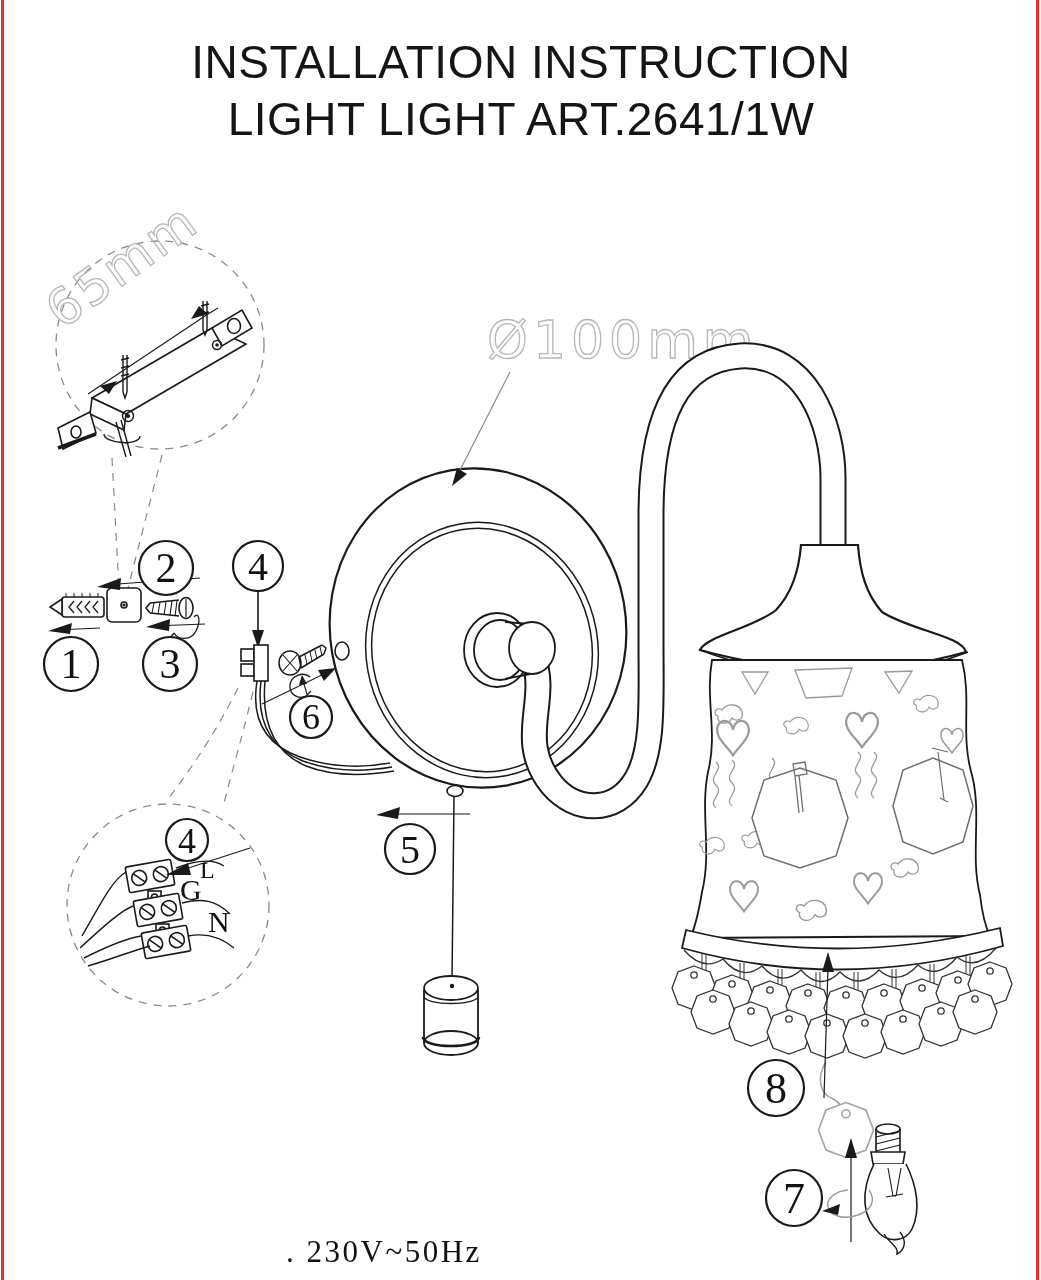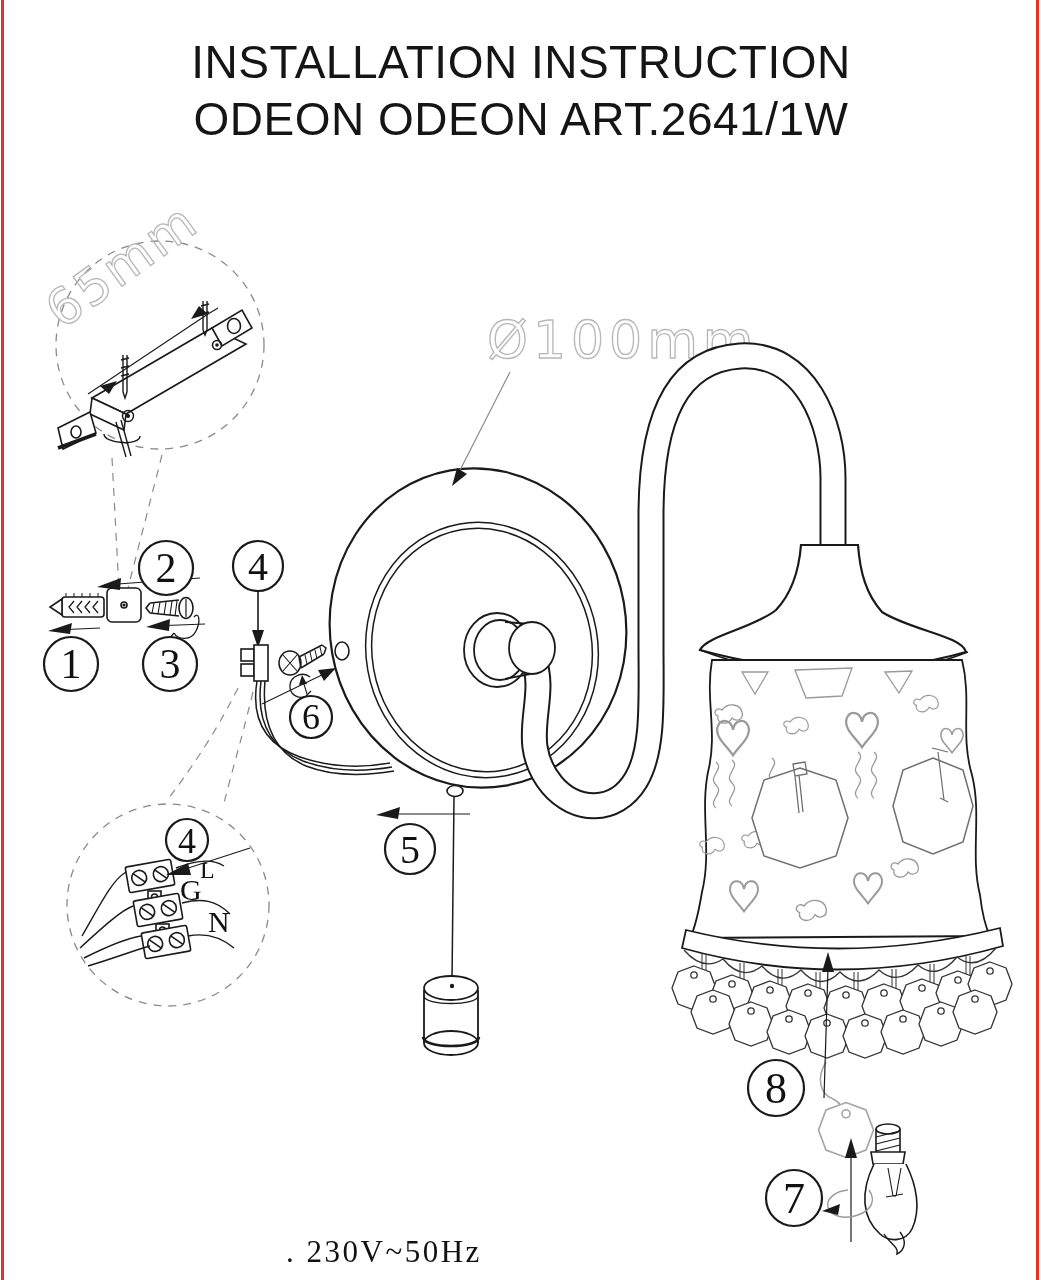--- a/index.html
+++ b/index.html
@@ -28,21 +28,21 @@
 </head>
 <body>
 
 <div class="page">
 
   <div class="border-line border-left"></div>
   <div class="border-line border-right"></div>
 
   <div class="title">
     <div>INSTALLATION INSTRUCTION</div>
-    <div>ODEON ODEON ART.2641/1W</div>
+    <div>LIGHT LIGHT ART.2641/1W</div>
   </div>
 
   <svg width="1041" height="1280" viewBox="0 0 1041 1280">
     <defs>
       <g id="oct" stroke="currentColor" fill="#ffffff" stroke-width="1.3">
         <polygon points="0,-22 16,-16 22,0 16,16 0,22 -16,16 -22,0 -16,-16"></polygon>
         <circle cx="0" cy="-13" r="3.2" fill="none"></circle>
       </g>
       <path id="heart" d="M0,9 C-4,3 -11,-2 -9,-8 C-7,-13 -1,-12 0,-6 C1,-12 7,-13 9,-8 C11,-2 4,3 0,9 Z" stroke="currentColor" fill="none" stroke-width="1.3"></path>
       <path id="scroll" d="M0,0 C9,7 -9,15 0,23 C9,31 -9,39 0,46" stroke="currentColor" fill="none" stroke-width="1.3"></path>

